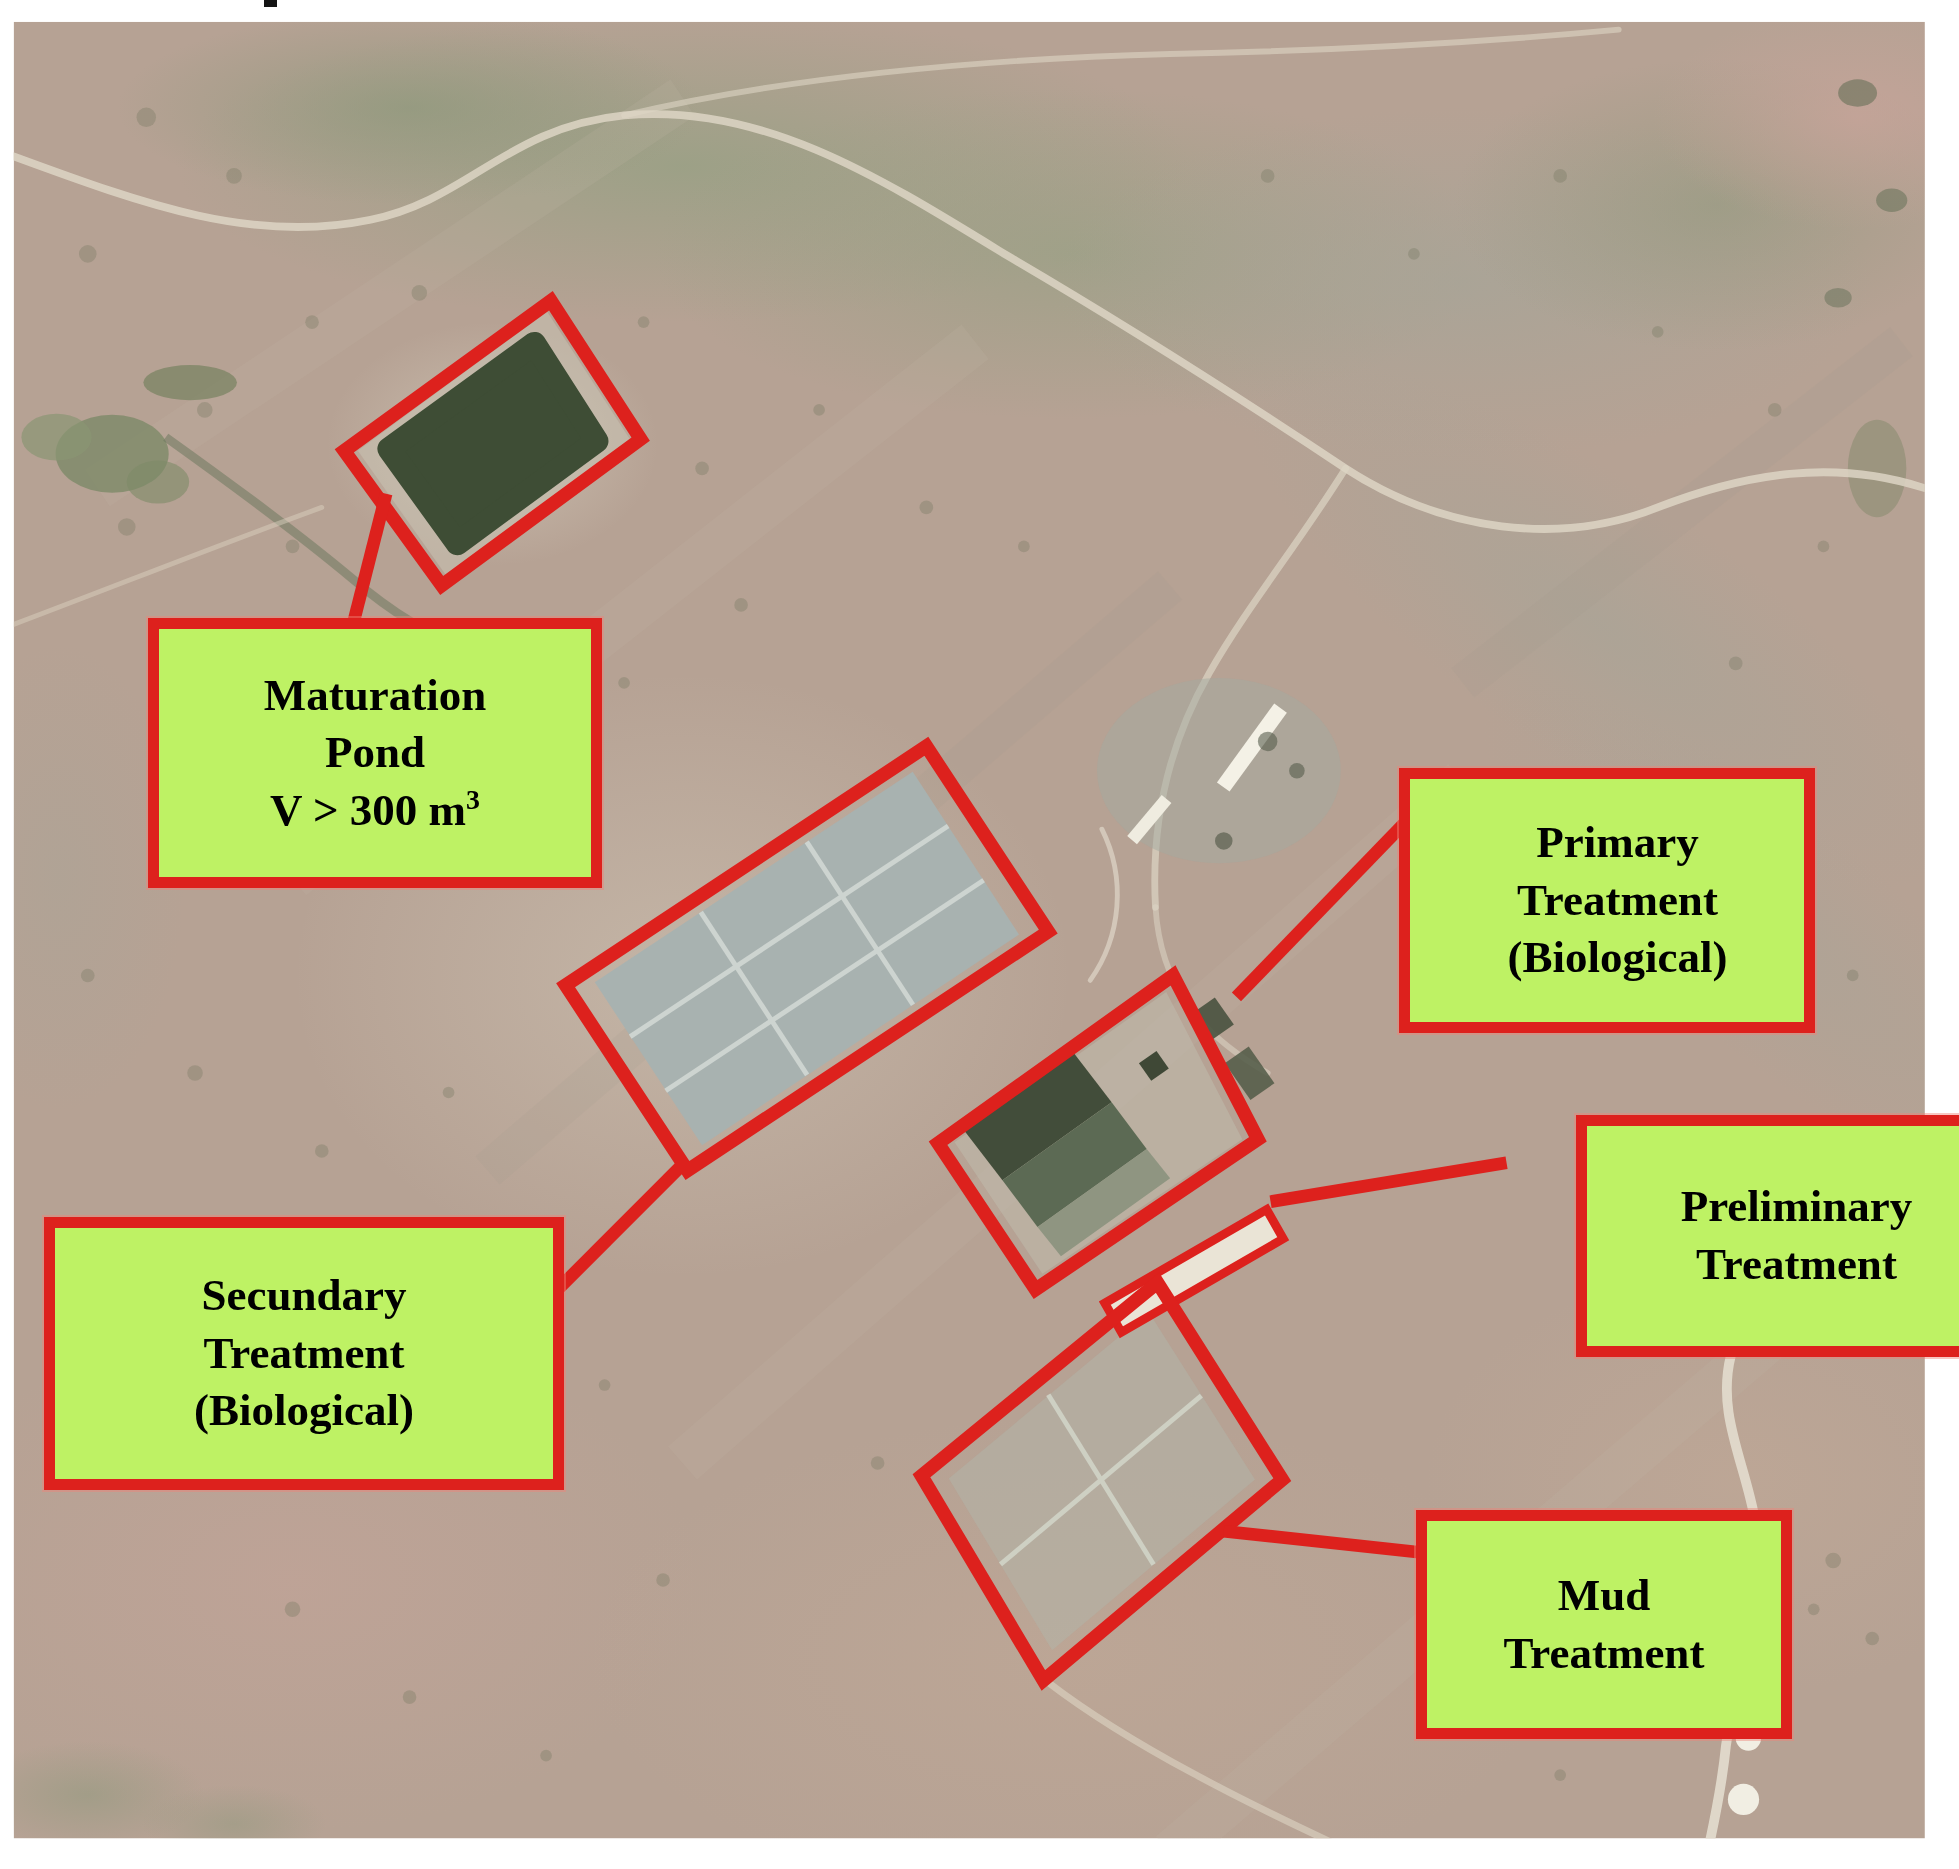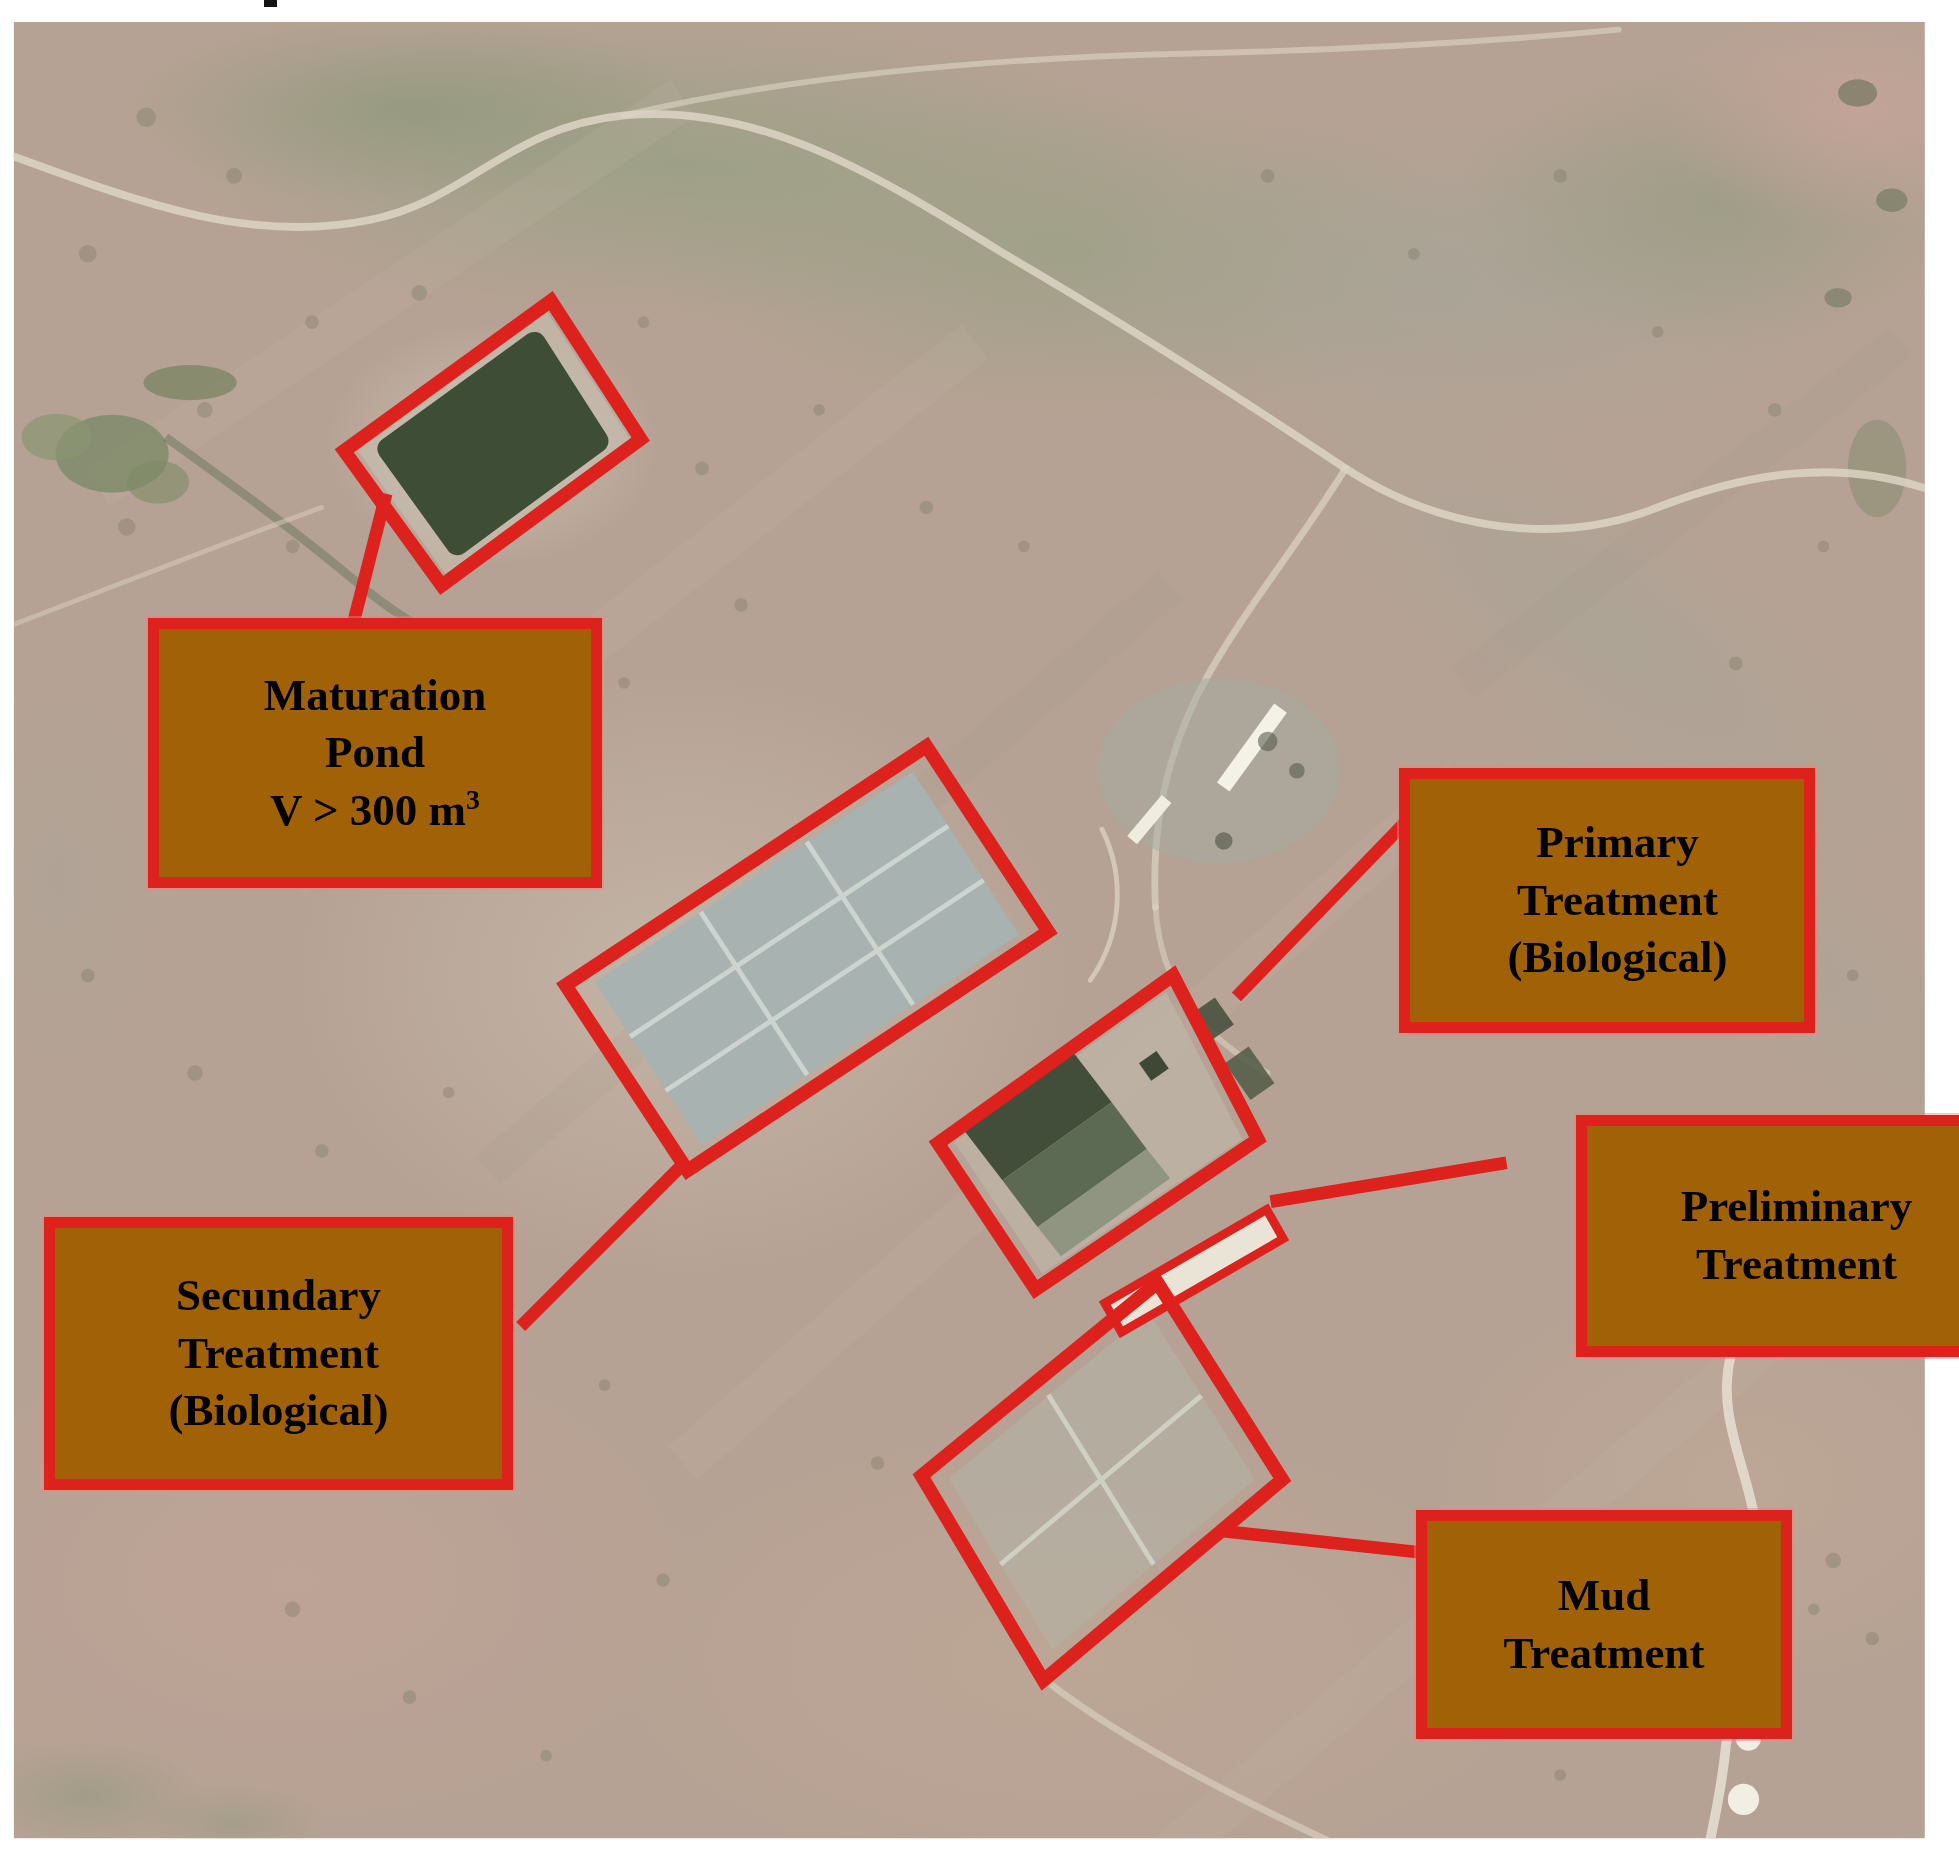--- a/index.html
+++ b/index.html
@@ -7,36 +7,36 @@
     position:relative;
     width:1959px;height:1870px;
     background:#ffffff;
     font-family:"Liberation Serif", serif;
     overflow:hidden;
   }
   .photo-svg{position:absolute;left:0;top:0;}
   .anno-label{
     position:absolute;
     box-sizing:border-box;
-    background:#a16207;
+    background:#bef264;
     border:11.7px solid #dd211d;
     display:flex;flex-direction:column;justify-content:center;align-items:center;
     text-align:right;
     color:#000;
     font-weight:bold;
     font-size:45px;
     line-height:1.28;
     box-shadow:0 0 0 2px rgba(240,130,120,.45);
   }
   .anno-label .lbl-line{white-space:nowrap;}
   .anno-label sup{font-size:0.62em;line-height:0;}
   .lbl-maturation {left:148px; top:618px;  width:454px; height:270px;}
   .lbl-primary    {left:1399px;top:768px;  width:416px; height:265px;padding-left:21px;}
   .lbl-preliminary{left:1576px;top:1115px; width:441px; height:242px;}
-  .lbl-secundary  {left:44px;  top:1217px; width:469px; height:273px;}
+  .lbl-secundary  {left:44px;  top:1217px; width:520px; height:273px;}
   .lbl-mud        {left:1416px;top:1510px; width:376px; height:229px;}
   .frag{position:absolute;left:264px;top:0;width:12.7px;height:6.8px;background:#141414;}
 </style>
 </head>
 <body>
 
 <div class="stage">
 
   <svg class="photo-svg" width="1959" height="1870" viewBox="0 0 2009 1917" aria-hidden="true">
     <defs>

